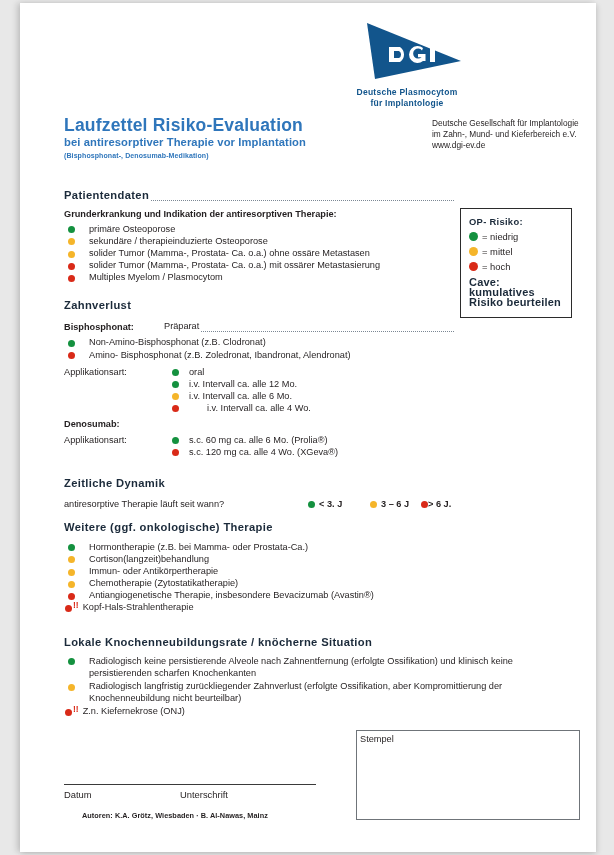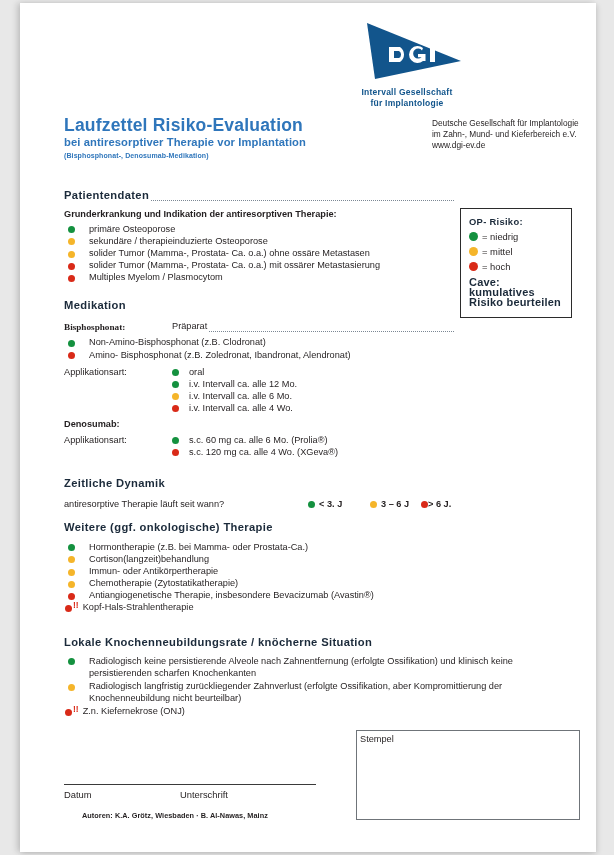--- a/index.html
+++ b/index.html
@@ -121,21 +121,21 @@
       <svg width="116" height="60" viewBox="0 0 116 60">
         <polygon points="18,0 112,38 26,56" fill="#12558c"></polygon>
         <g fill="#ffffff">
           <path d="M40 24 h11 a9 9 0 0 1 0 15 h-11 z M45 28 v7 h5 a4 4 0 0 0 0 -7 z"></path>
           <path d="M74 25 a8.5 8.5 0 1 0 0 13 h2.5 v-7 h-7.5 v3.2 h3.6 a5 5 0 1 1 0.4 -6.8 z"></path>
           <rect x="81" y="25" width="5" height="14"></rect>
         </g>
       </svg>
     </div>
     <div class="logo-text">
-      <div>Intervall Gesellschaft</div>
+      <div>Deutsche Plasmocytom</div>
       <div>für Implantologie</div>
     </div>
   </div>
 
   <div class="title-block">
     <div class="t1">Laufzettel Risiko-Evaluation</div>
     <div class="t2">bei antiresorptiver Therapie vor Implantation</div>
     <div class="t3">(Bisphosphonat-, Denosumab-Medikation)</div>
   </div>
 
@@ -189,24 +189,24 @@
       <span class="dot r"></span>
       <span class="eq">= hoch</span>
     </div>
     <div class="risk-cave">
       <div>Cave: kumulatives</div>
       <div>Risiko beurteilen</div>
     </div>
   </div>
 
   <div style="position:absolute;left:44px;top:296px;width:390px;">
-    <div class="sec-head">Medikation</div>
+    <div class="sec-head">Zahnverlust</div>
 
     <div style="display:flex;align-items:flex-end;margin-top:9px;">
-      <span class="sub-head" style="width:108px;font-family:Liberation Serif, serif;">Bisphosphonat:</span>
+      <span class="sub-head" style="width:100px;">Bisphosphonat:</span>
       <span class="body-t">Präparat</span>
       <span class="leader" style="flex:1 1 auto;margin-left:2px;"></span>
     </div>
 
     <ul class="lst" style="margin-top:4px;">
       <li>
             <span class="dot g" style="margin-left:4px;"></span>
             <span class="lbl" style="margin-left:14px;">Non-Amino-Bisphosphonat (z.B. Clodronat)</span>
           </li>
       <li>
@@ -225,21 +225,21 @@
         <li>
               <span class="dot g"></span>
               <span class="lbl" style="margin-left:10px;">i.v. Intervall ca. alle 12 Mo.</span>
             </li>
         <li>
               <span class="dot y"></span>
               <span class="lbl" style="margin-left:10px;">i.v. Intervall ca. alle  6 Mo.</span>
             </li>
         <li>
               <span class="dot r"></span>
-              <span class="lbl" style="margin-left:10px;">i.v. Intervall ca. alle  4 Wo.</span>
+              <span class="lbl" style="margin-left:28px;">i.v. Intervall ca. alle  4 Wo.</span>
             </li>
       </ul>
     </div>
   </div>
 
   <div style="position:absolute;left:44px;top:416px;width:390px;">
     <div class="sub-head">Denosumab:</div>
     <div style="display:flex;margin-top:5px;">
       <span class="body-t" style="width:108px;flex:0 0 auto;">Applikationsart:</span>
       <ul class="lst" style="flex:1 1 auto;">

